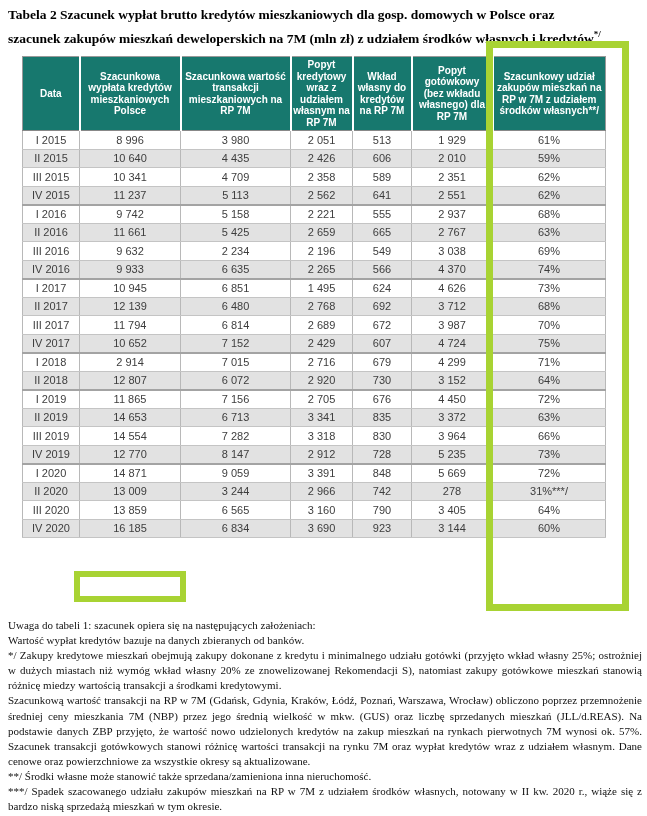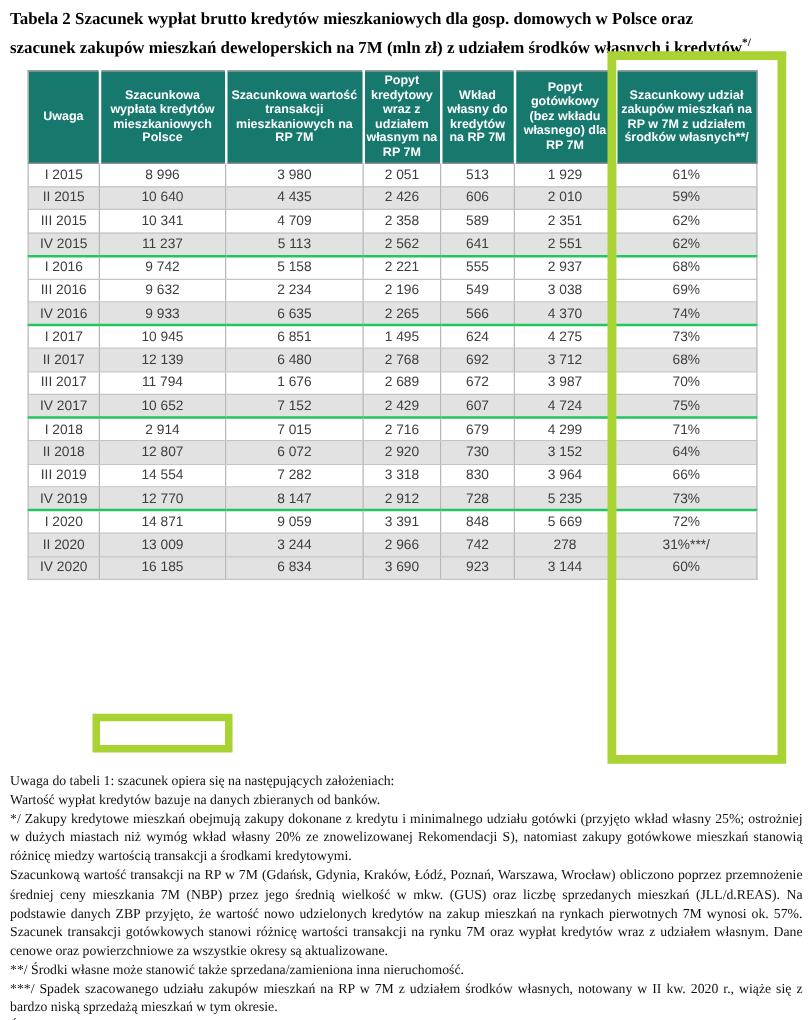--- a/index.html
+++ b/index.html
@@ -35,21 +35,21 @@
   table.data-table th:first-child{border-left:none;}
   table.data-table th:last-child{border-right:none;}
   table.data-table td{
     font-size:11px;color:var(--cell-text);text-align:center;
     height:18.5px;padding:0 2px;
     border-right:1px solid #b8b8b8;border-left:1px solid #b8b8b8;
     border-bottom:1px solid #c4c4c4;
     background:#fff;white-space:nowrap;
   }
   tr.stripe td{background:var(--stripe);}
-  tr.year-sep td{border-top:2px solid #22c55e;}
+  tr.year-sep td{border-top:2px solid #a3a3a3;}
   .col-highlight{
     position:absolute;left:486px;top:41px;width:143px;height:570px;
     border:7px solid var(--green);pointer-events:none;
   }
   .cell-highlight{
     position:absolute;left:74px;top:571px;width:112px;height:31px;
     border:6px solid var(--green);pointer-events:none;
   }
   .notes{
     position:absolute;left:8px;top:618px;width:634px;
@@ -74,21 +74,21 @@
       <col style="width:57px">
         <col style="width:101px">
         <col style="width:110px">
       <col style="width:62px">
         <col style="width:59px">
         <col style="width:81px">
         <col style="width:113px">
     </colgroup>
     <thead>
       <tr>
-        <th>Uwaga</th>
+        <th>Data</th>
         <th>Szacunkowa wypłata kredytów mieszkaniowych Polsce</th>
         <th>Szacunkowa wartość transakcji mieszkaniowych na RP 7M</th>
         <th>Popyt kredytowy wraz z udziałem własnym na RP 7M</th>
         <th>Wkład własny do kredytów na RP 7M</th>
         <th>Popyt gotówkowy (bez wkładu własnego) dla RP 7M</th>
         <th>Szacunkowy udział zakupów mieszkań na RP w 7M z udziałem środków własnych**/</th>
       </tr>
     </thead>
     <tbody>
         <tr>
@@ -129,20 +129,29 @@
         </tr>
         <tr class="year-sep">
           <td>I 2016</td>
           <td>9 742</td>
           <td>5 158</td>
           <td>2 221</td>
           <td>555</td>
           <td>2 937</td>
           <td>68%</td>
         </tr>
+        <tr class="stripe">
+          <td>II 2016</td>
+          <td>11 661</td>
+          <td>5 425</td>
+          <td>2 659</td>
+          <td>665</td>
+          <td>2 767</td>
+          <td>63%</td>
+        </tr>
         <tr>
           <td>III 2016</td>
           <td>9 632</td>
           <td>2 234</td>
           <td>2 196</td>
           <td>549</td>
           <td>3 038</td>
           <td>69%</td>
         </tr>
         <tr class="stripe">
@@ -153,36 +162,36 @@
           <td>566</td>
           <td>4 370</td>
           <td>74%</td>
         </tr>
         <tr class="year-sep">
           <td>I 2017</td>
           <td>10 945</td>
           <td>6 851</td>
           <td>1 495</td>
           <td>624</td>
-          <td>4 275</td>
+          <td>4 626</td>
           <td>73%</td>
         </tr>
         <tr class="stripe">
           <td>II 2017</td>
           <td>12 139</td>
           <td>6 480</td>
           <td>2 768</td>
           <td>692</td>
           <td>3 712</td>
           <td>68%</td>
         </tr>
         <tr>
           <td>III 2017</td>
           <td>11 794</td>
-          <td>1 676</td>
+          <td>6 814</td>
           <td>2 689</td>
           <td>672</td>
           <td>3 987</td>
           <td>70%</td>
         </tr>
         <tr class="stripe">
           <td>IV 2017</td>
           <td>10 652</td>
           <td>7 152</td>
           <td>2 429</td>
@@ -201,20 +210,38 @@
         </tr>
         <tr class="stripe">
           <td>II 2018</td>
           <td>12 807</td>
           <td>6 072</td>
           <td>2 920</td>
           <td>730</td>
           <td>3 152</td>
           <td>64%</td>
         </tr>
+        <tr class="year-sep">
+          <td>I 2019</td>
+          <td>11 865</td>
+          <td>7 156</td>
+          <td>2 705</td>
+          <td>676</td>
+          <td>4 450</td>
+          <td>72%</td>
+        </tr>
+        <tr class="stripe">
+          <td>II 2019</td>
+          <td>14 653</td>
+          <td>6 713</td>
+          <td>3 341</td>
+          <td>835</td>
+          <td>3 372</td>
+          <td>63%</td>
+        </tr>
         <tr>
           <td>III 2019</td>
           <td>14 554</td>
           <td>7 282</td>
           <td>3 318</td>
           <td>830</td>
           <td>3 964</td>
           <td>66%</td>
         </tr>
         <tr class="stripe">
@@ -236,20 +263,29 @@
           <td>72%</td>
         </tr>
         <tr class="stripe">
           <td>II 2020</td>
           <td>13 009</td>
           <td>3 244</td>
           <td>2 966</td>
           <td>742</td>
           <td>278</td>
           <td>31%***/</td>
+        </tr>
+        <tr>
+          <td>III 2020</td>
+          <td>13 859</td>
+          <td>6 565</td>
+          <td>3 160</td>
+          <td>790</td>
+          <td>3 405</td>
+          <td>64%</td>
         </tr>
         <tr class="stripe">
           <td>IV 2020</td>
           <td>16 185</td>
           <td>6 834</td>
           <td>3 690</td>
           <td>923</td>
           <td>3 144</td>
           <td>60%</td>
         </tr>

